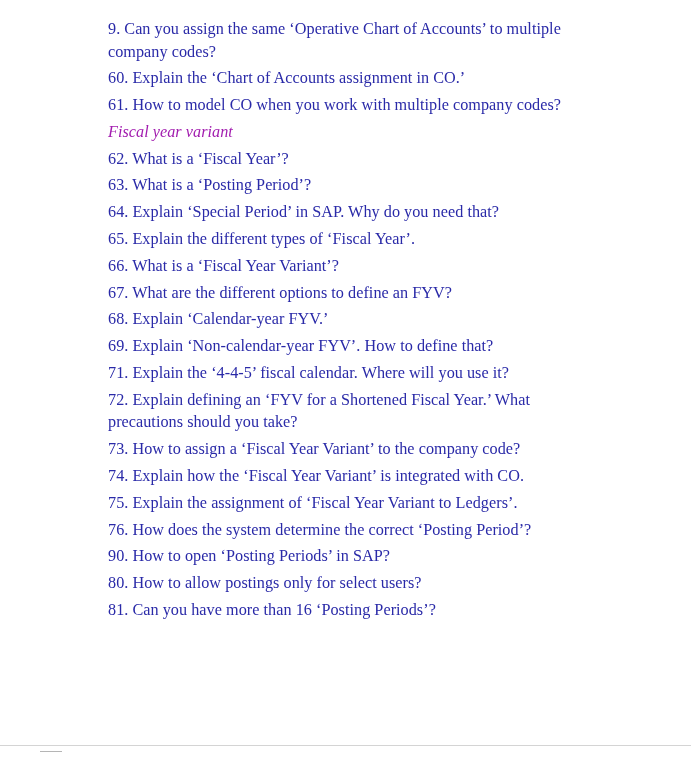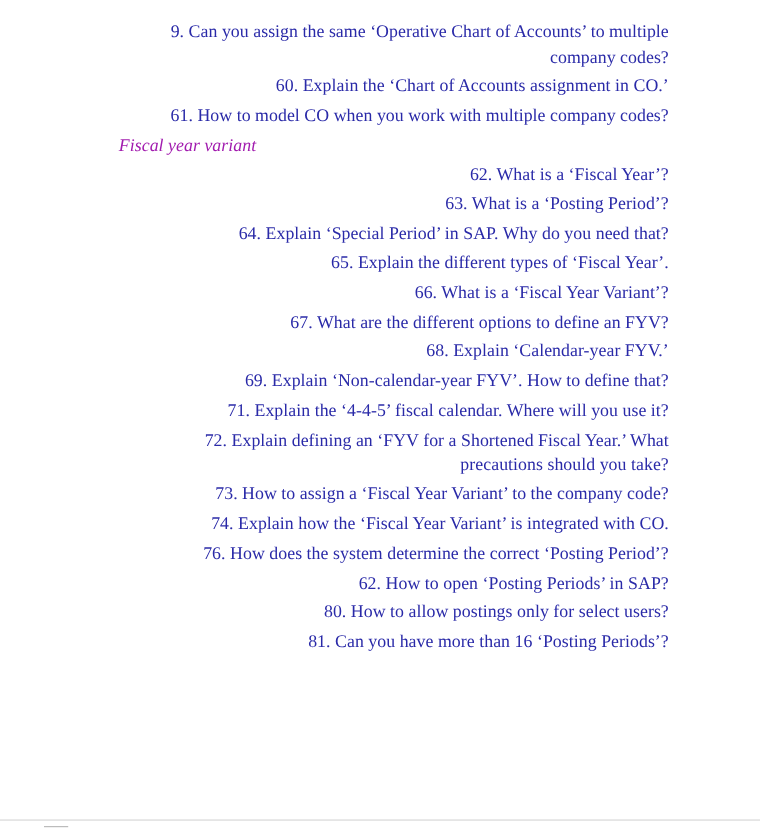--- a/index.html
+++ b/index.html
@@ -27,21 +27,21 @@
     left: 108px;
     top: 18px;
     width: 500px;
   }
   .qline {
     color: #2a2aa8;
     font-size: 16.2px;
     line-height: 22.5px;
     margin: 0 0 4.3px 0;
     letter-spacing: 0.04px;
-    text-align: right;
+    text-align: left;
   }
   .heading {
     color: #a21caf;
     font-size: 16.2px;
     line-height: 22.5px;
     margin: 0 0 4.3px 0;
     letter-spacing: 0.04px;
     font-style: italic;
   }
   .bottom-rule {
@@ -86,21 +86,22 @@
     <p class="qline">64. Explain ‘Special Period’ in SAP. Why do you need that?</p>
     <p class="qline">65. Explain the different types of ‘Fiscal Year’.</p>
     <p class="qline">66. What is a ‘Fiscal Year Variant’?</p>
     <p class="qline">67. What are the different options to define an FYV?</p>
     <p class="qline">68. Explain ‘Calendar-year FYV.’</p>
     <p class="qline">69. Explain ‘Non-calendar-year FYV’. How to define that?</p>
     <p class="qline">71. Explain the ‘4-4-5’ fiscal calendar. Where will you use it?</p>
     <p class="qline">72. Explain defining an ‘FYV for a Shortened Fiscal Year.’ What precautions should you take?</p>
     <p class="qline">73. How to assign a ‘Fiscal Year Variant’ to the company code?</p>
     <p class="qline">74. Explain how the ‘Fiscal Year Variant’ is integrated with CO.</p>
+    <p class="qline">75. Explain the assignment of ‘Fiscal Year Variant to Ledgers’.</p>
     <p class="qline">76. How does the system determine the correct ‘Posting Period’?</p>
-    <p class="qline">62. How to open ‘Posting Periods’ in SAP?</p>
+    <p class="qline">90. How to open ‘Posting Periods’ in SAP?</p>
     <p class="qline">80. How to allow postings only for select users?</p>
     <p class="qline">81. Can you have more than 16 ‘Posting Periods’?</p>
   </div>
 
   <div class="bottom-rule"></div>
   <div class="bottom-tick"></div>
 </div>
 
 </body></html>

